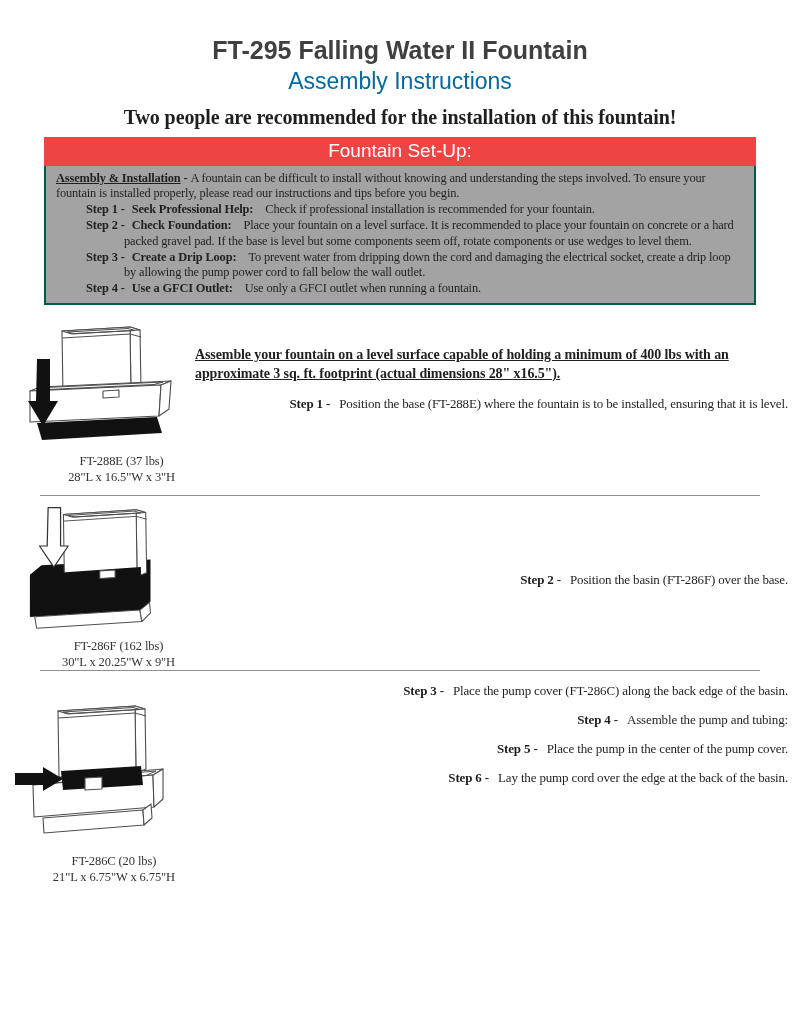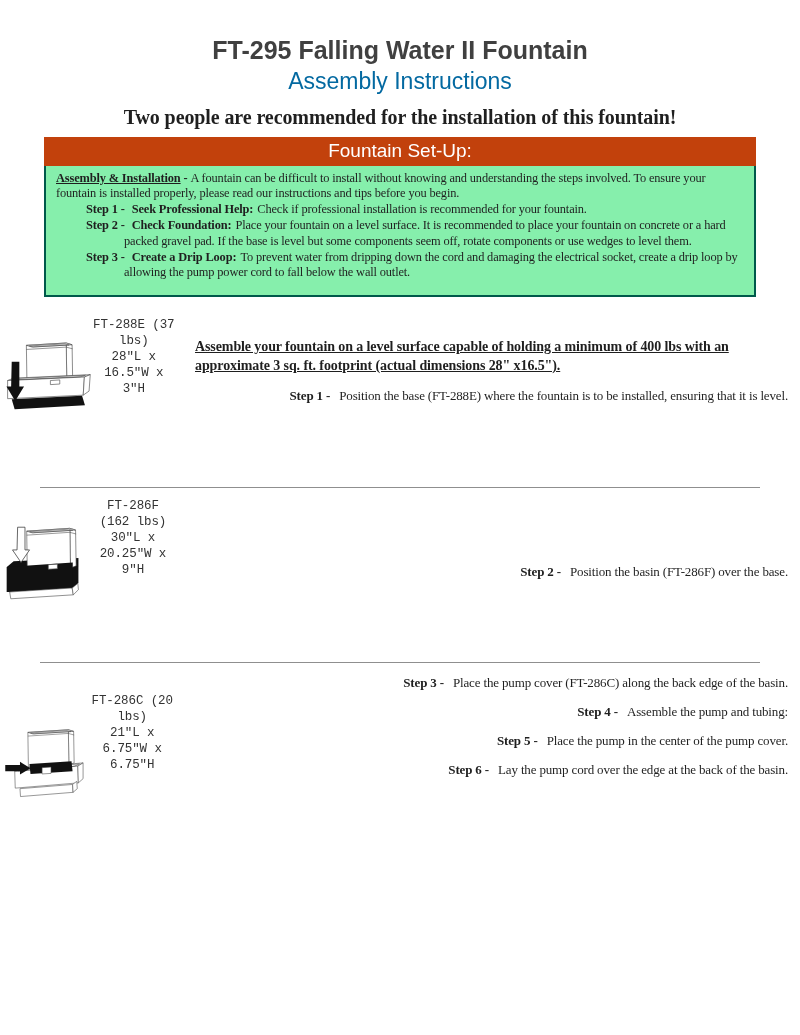--- a/index.html
+++ b/index.html
@@ -21,37 +21,37 @@
     color:#0369a1; text-align:center; margin-top:3px;
   }
   .notice {
     font-size:20px; font-weight:bold; 
     text-align:center; margin-top:11px; letter-spacing:-0.1px;
   }
 
   
   .setup-box { margin:8px 44px 0 44px; }
   .setup-header {
-    background:#c2410c; color:#ffffff; text-align:center;
+    background:#ef4444; color:#ffffff; text-align:center;
     font-family:"Liberation Sans", sans-serif; font-size:19px;
     padding:3px 0 4px 0;
   }
   .setup-body {
-    border:2px solid #00594B; border-top:none; background:#86efac;
-    padding:5px 10px 15px 10px; font-size:12.4px; line-height:1.22;
+    border:2px solid #00594B; border-top:none; background:#a3a3a3;
+    padding:5px 10px 7px 10px; font-size:12.4px; line-height:1.22;
     letter-spacing:-0.15px;
   }
   .intro { margin:0; }
   .glabel { margin-right:7px; }
-  .gbold  { margin-right:4px; }
+  .gbold  { margin-right:12px; }
   .gstep  { margin:1px 0 0 0; padding-left:68px; text-indent:-38px; }
 
   
   .section { display:flex; }
-  .figcol { width:175px; flex:none; display:flex; align-items:flex-start;font-family:Liberation Mono, monospace; }
+  .figcol { width:175px; flex:none; display:flex; flex-direction:column; align-items:flex-end; }
   .stext  { flex:1; padding-left:20px; padding-right:12px; }
   .caption { font-size:12.5px; line-height:1.28; color:#333; text-align:center; margin-top:4px; letter-spacing:-0.1px; }
   .bold-intro { font-weight:bold; font-size:14px; line-height:1.36; margin:0; max-width:552px; letter-spacing:-0.1px;text-decoration:underline; }
   .mstep { font-size:13px; margin:13px 0 0 0; white-space:nowrap; letter-spacing:-0.15px;text-align:right; }
   .mlabel { font-weight:bold; margin-right:9px; }
   .substep { padding-left:48px; }
 
   .row1 { margin-top:12px; height:178px; }
   .row2 { height:170px; }
   .row3 { margin-top:4px; }
@@ -81,20 +81,21 @@
   <div class="subtitle">Assembly Instructions</div>
   <div class="notice">Two people are recommended for the installation of this fountain!</div>
 
   <div class="setup-box">
     <div class="setup-header">Fountain Set-Up:</div>
     <div class="setup-body">
       <p class="intro"><span class="b u">Assembly &amp; Installation</span><span class="b"> - </span><span>A fountain can be difficult to install without knowing and understanding the steps involved. To ensure your fountain is installed properly, please read our instructions and tips before you begin.</span></p>
       <p class="gstep"><span class="b glabel">Step 1 -</span><span class="b gbold">Seek Professional Help:</span><span>Check if professional installation is recommended for your fountain.</span></p>
       <p class="gstep"><span class="b glabel">Step 2 -</span><span class="b gbold">Check Foundation:</span><span>Place your fountain on a level surface. It is recommended to place your fountain on concrete or a hard packed gravel pad. If the base is level but some components seem off, rotate components or use wedges to level them.</span></p>
       <p class="gstep"><span class="b glabel">Step 3 -</span><span class="b gbold">Create a Drip Loop:</span><span>To prevent water from dripping down the cord and damaging the electrical socket, create a drip loop by allowing the pump power cord to fall below the wall outlet.</span></p>
+      <p class="gstep"><span class="b glabel">Step 4 -</span><span class="b gbold">Use a GFCI Outlet:</span><span>Use only a GFCI outlet when running a fountain.</span></p>
     </div>
   </div>
 
   <div class="section row1">
     <div class="figcol">
       <svg width="158" height="128" viewBox="0 0 158 128">
 
         <g>
           <polygon class="ln" points="113,6 123,9 124,69 114,73"></polygon>
           <polygon class="ln" points="45,10 113,6 114,73 46,75"></polygon>

